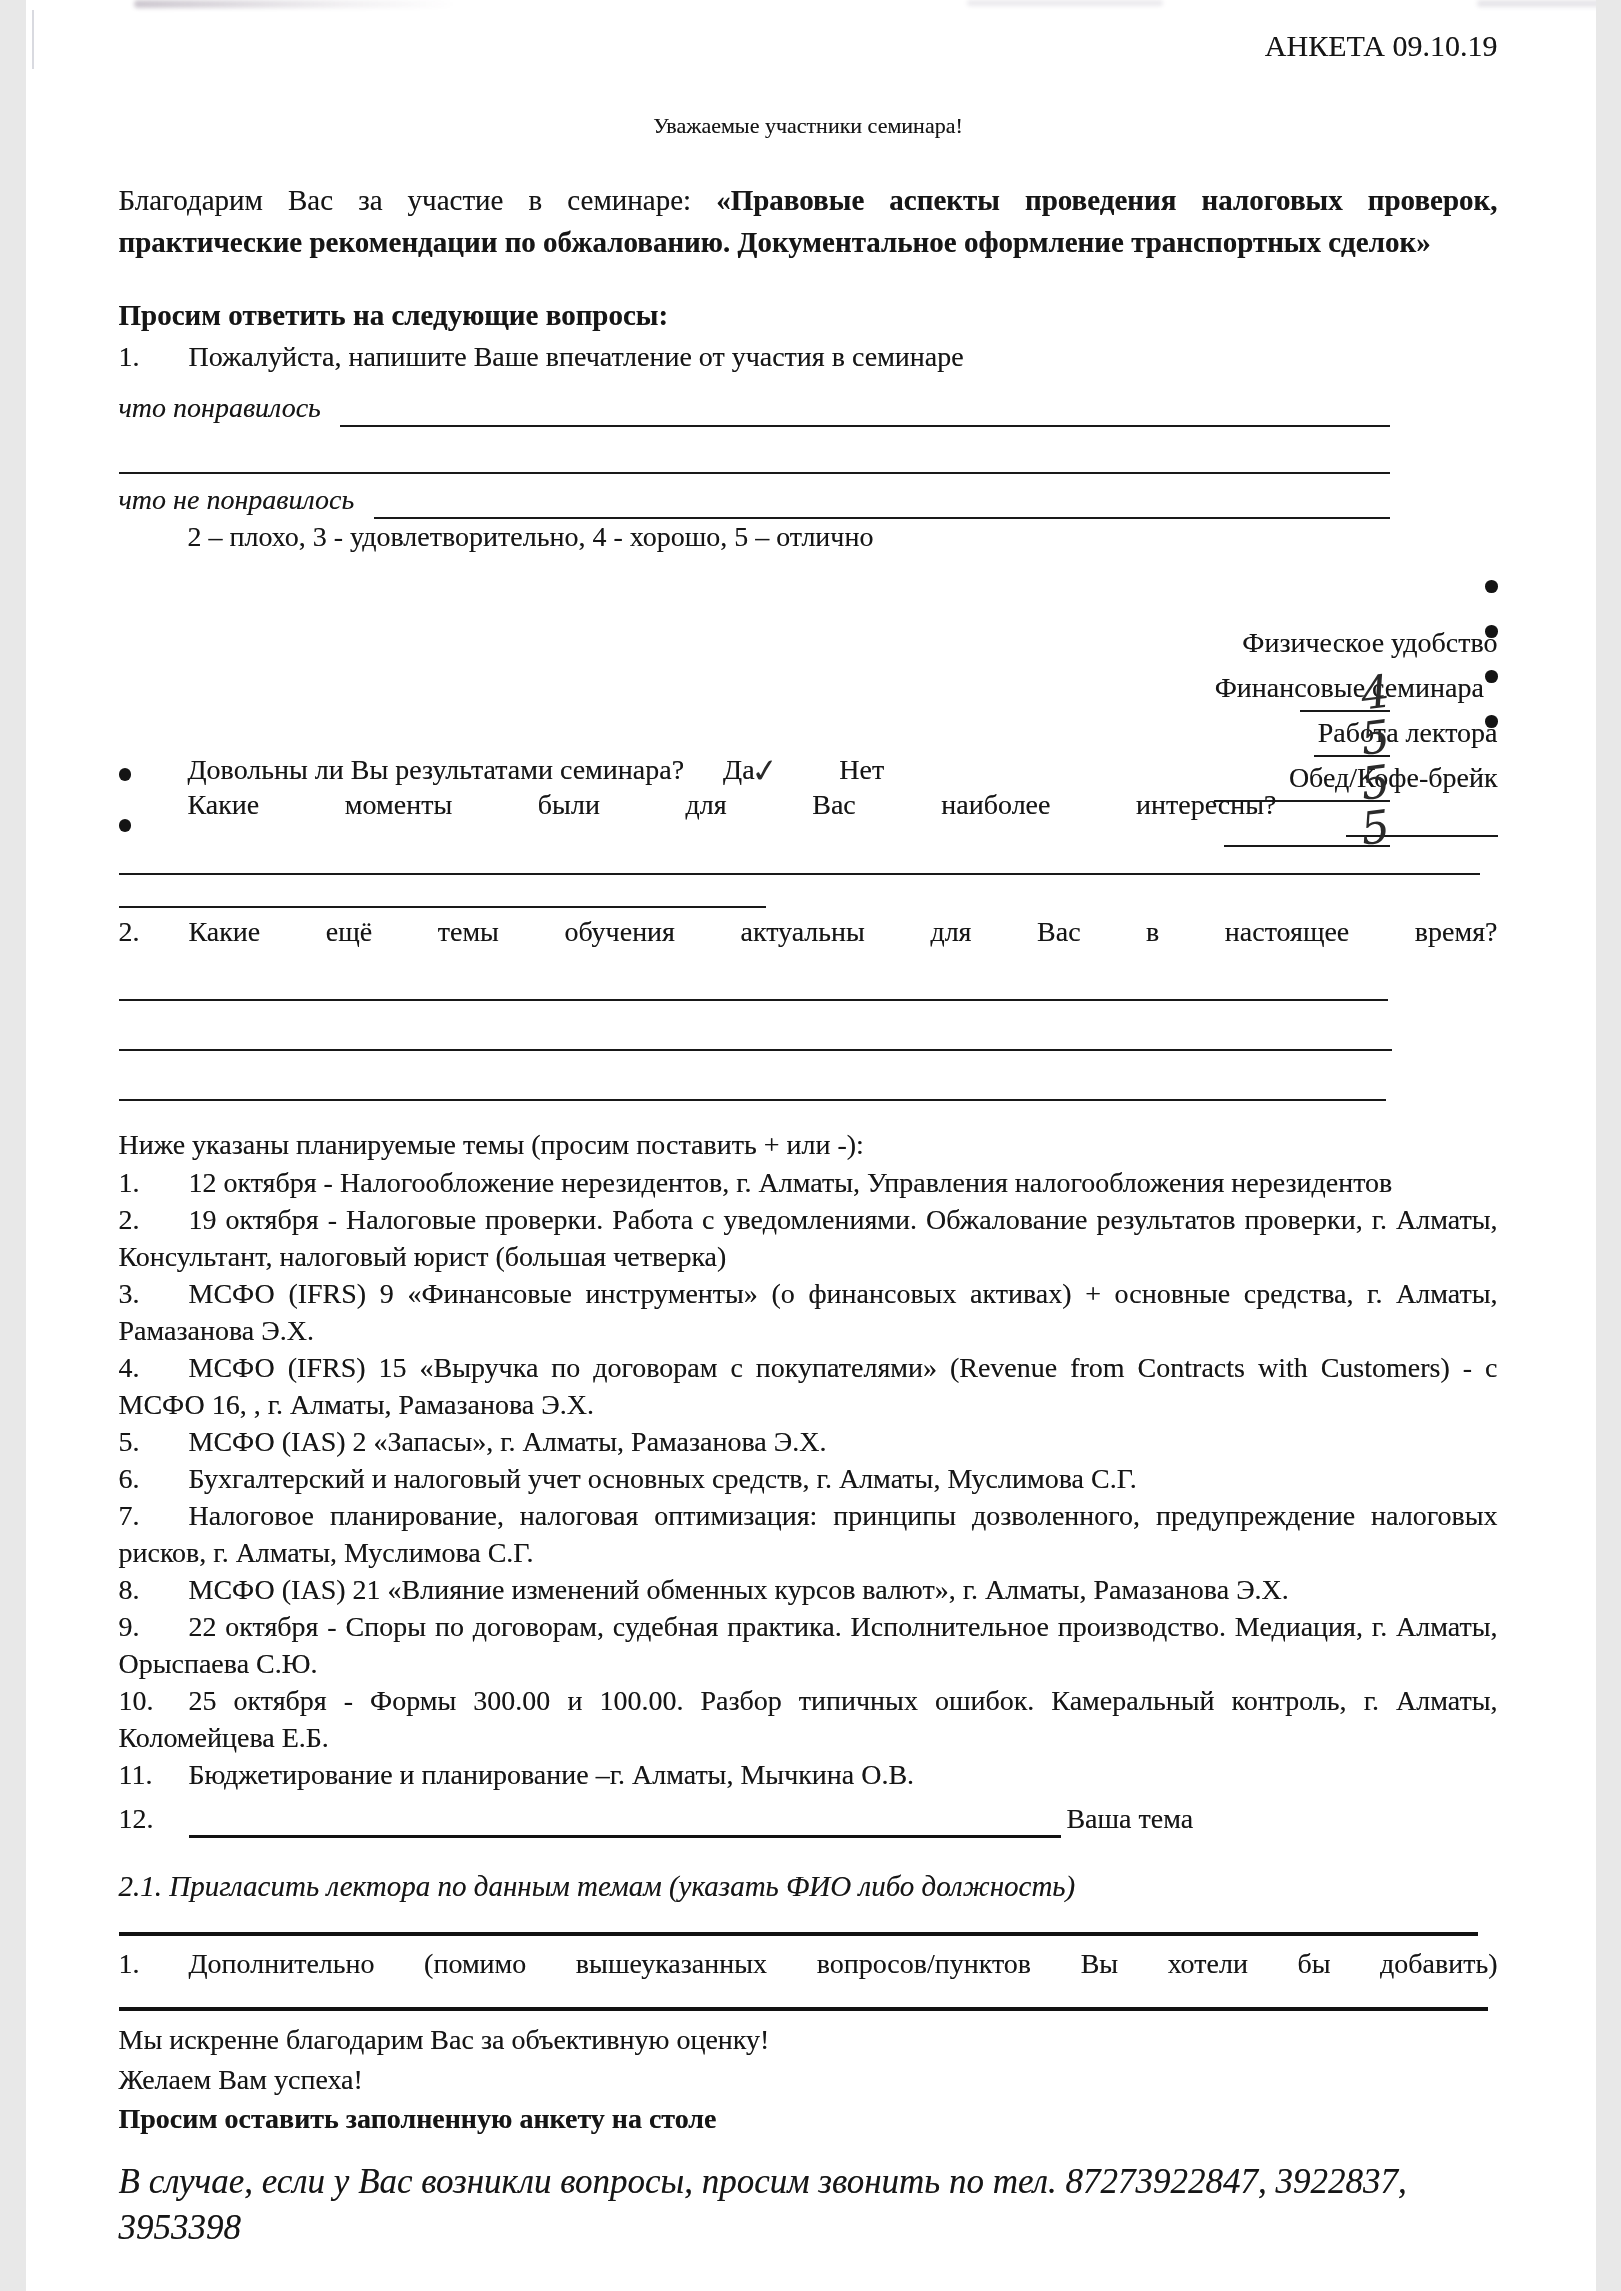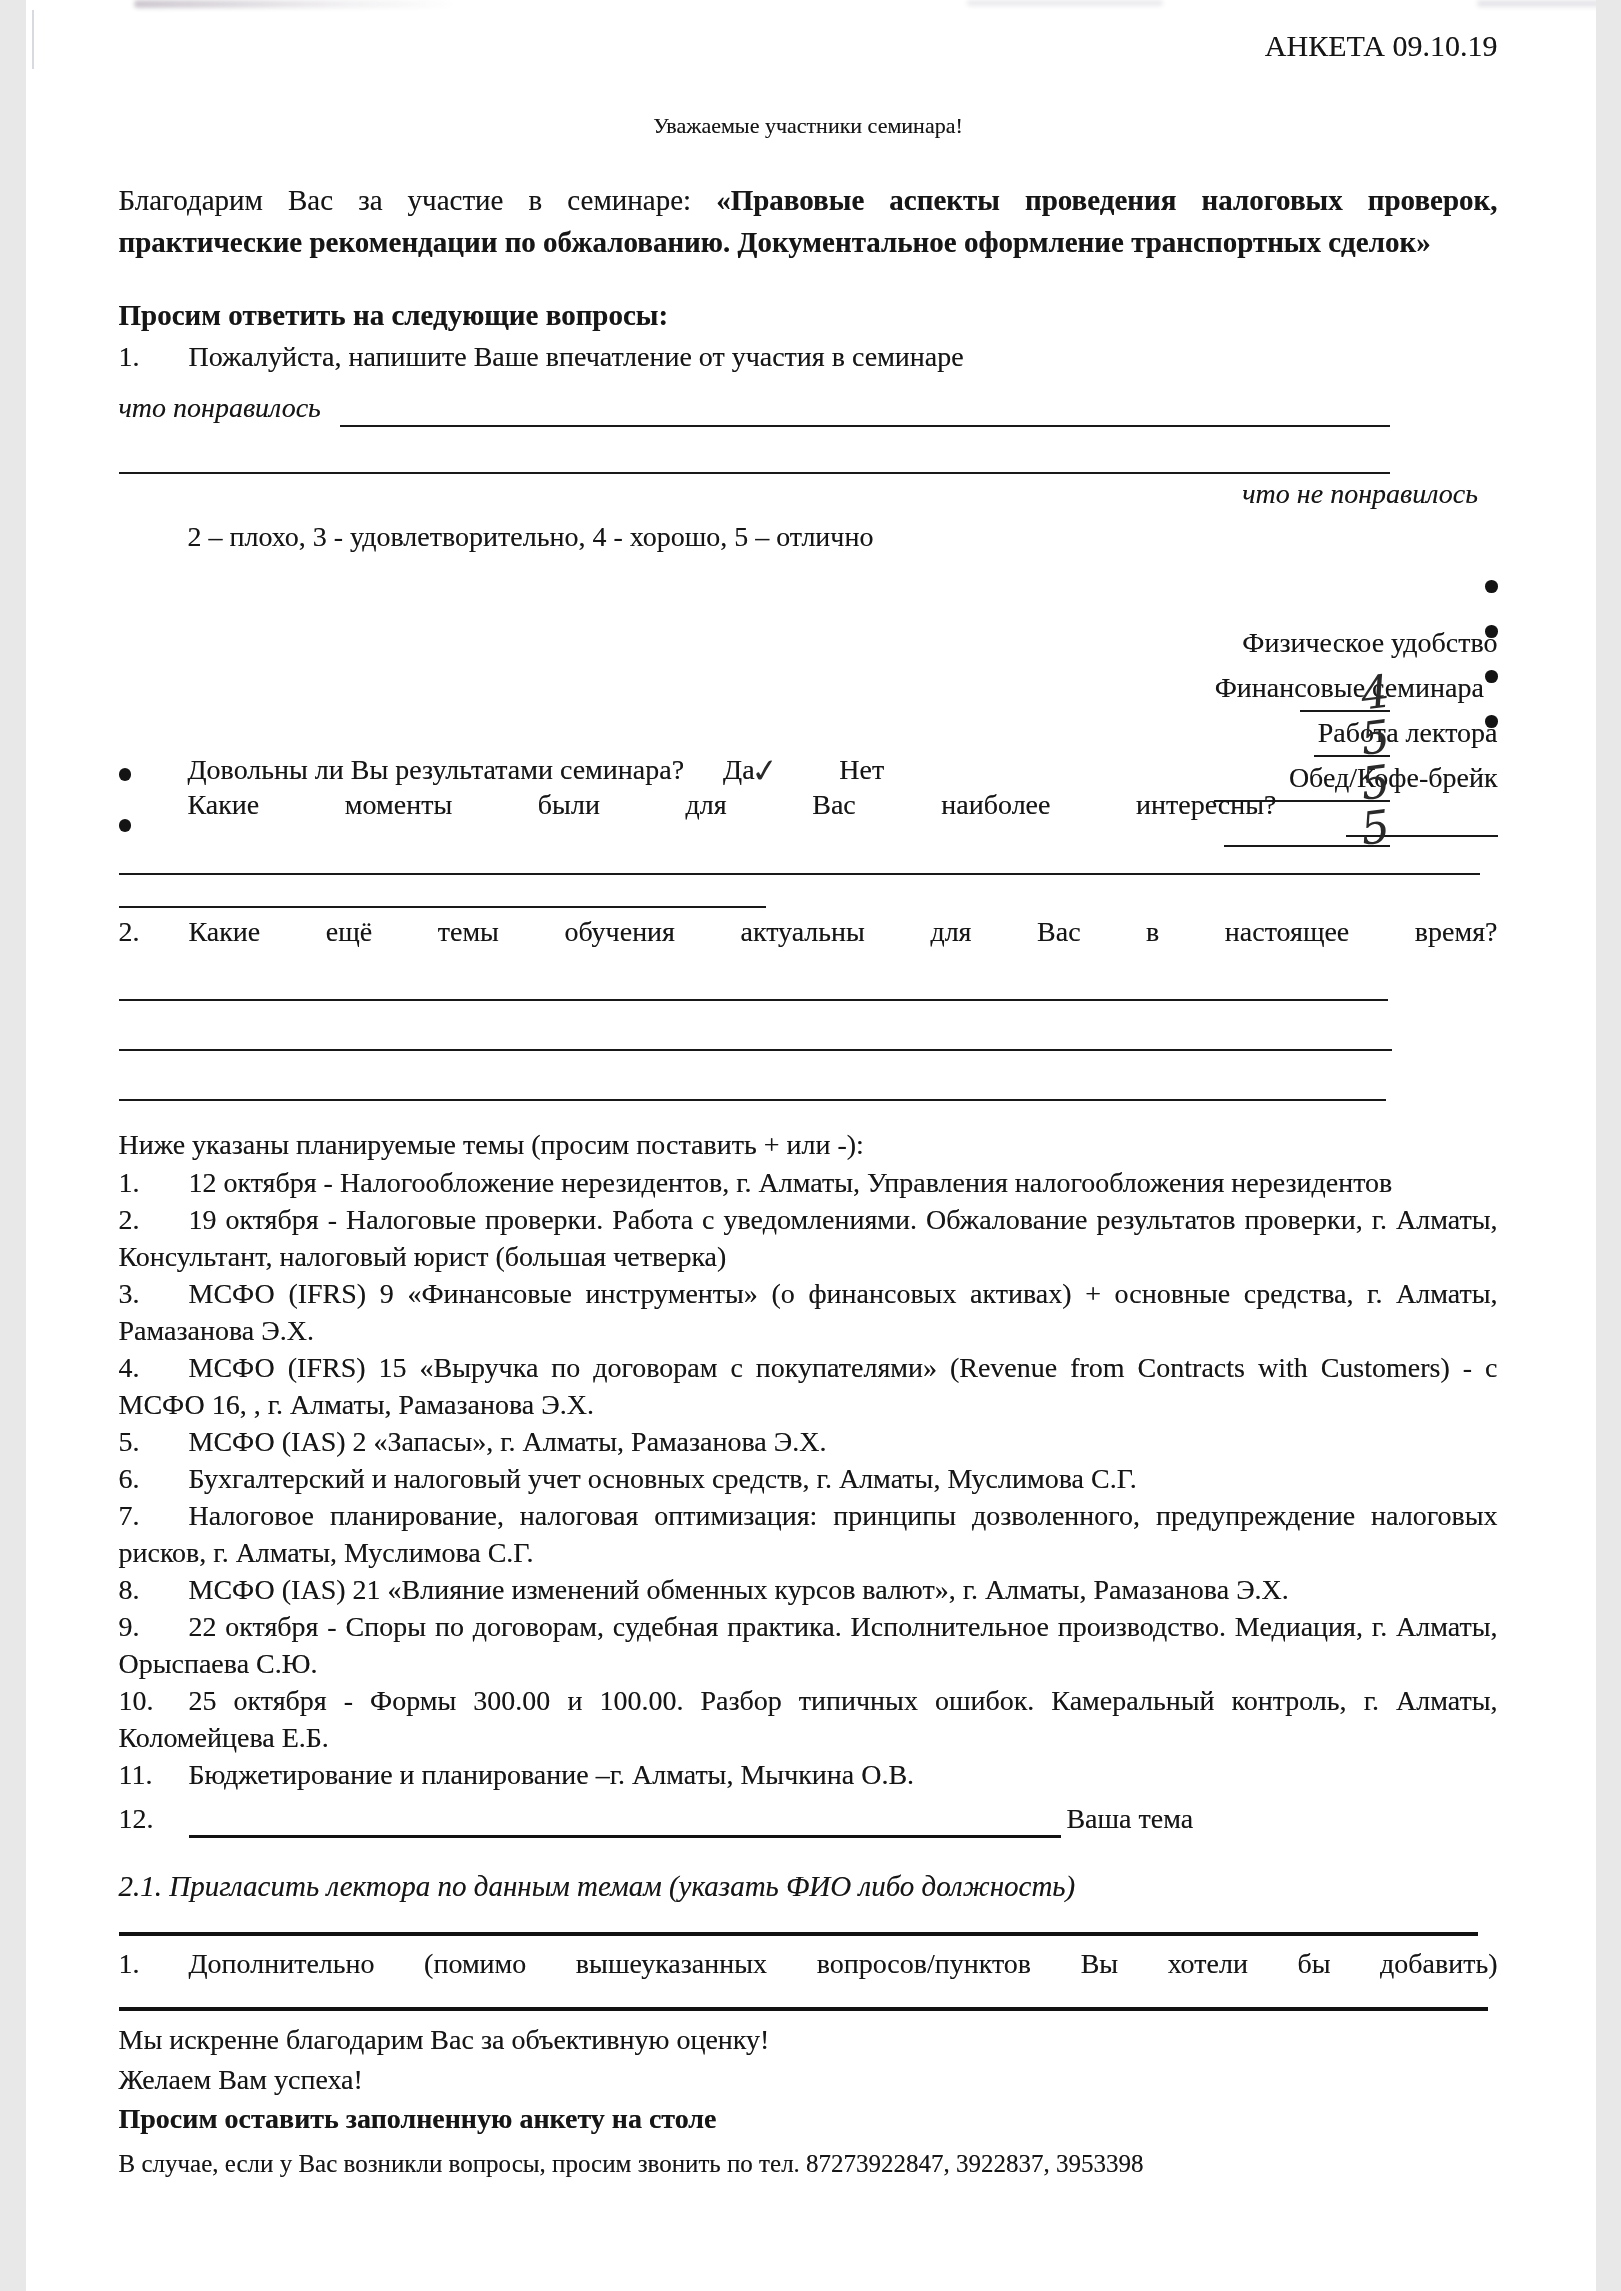--- a/index.html
+++ b/index.html
@@ -79,21 +79,21 @@
   .topic-row .tnum { flex:0 0 70px; }
   .topic-ul { width:872px; border-bottom:3.9px solid #121212; }
   .your-topic { padding-left:5.9px; }
 
   .q21 { margin-top:29px; font-style:italic; font-size:29px; }
 
   .add-row { display:flex; margin-top:9.8px; }
 
   .footer { margin-top:9.8px; }
   .footer .line { line-height:1.4; }
-  .footer .contact { font-size:25px; margin-top:9px; }
+  .footer .contact { font-style:italic; font-size:35px; margin-top:21px; }
 </style>
 </head>
 <body>
 
 <div class="page">
   <div class="smudge a"></div>
   <div class="smudge b"></div>
   <div class="smudge c"></div>
   <div class="edge-mark"></div>
 
@@ -112,21 +112,21 @@
       <span>Пожалуйста, напишите Ваше впечатление от участия в семинаре</span>
     </div>
 
     <div class="line-row">
       <span class="lbl italic">что понравилось</span>
       <span class="fill endshort"></span>
     </div>
 
     <div class="rule" style="margin-top:45px; margin-right:108px;"></div>
 
-    <div class="line-row" style="margin-top:2px;flex-direction:column;">
+    <div class="line-row" style="margin-top:2px;">
       <span class="lbl italic">что не понравилось</span>
       <span class="fill endshort"></span>
     </div>
 
     <div style="margin-left:69px;">2 – плохо,  3 - удовлетворительно,   4 - хорошо,   5 – отлично</div>
 
     <div class="b-row rate-row">
       <span class="dot-cell">
           <span class="dot"></span>
         </span>

